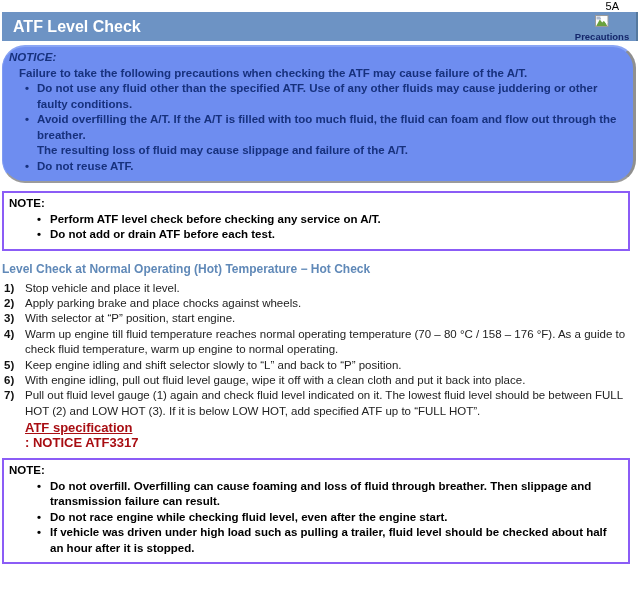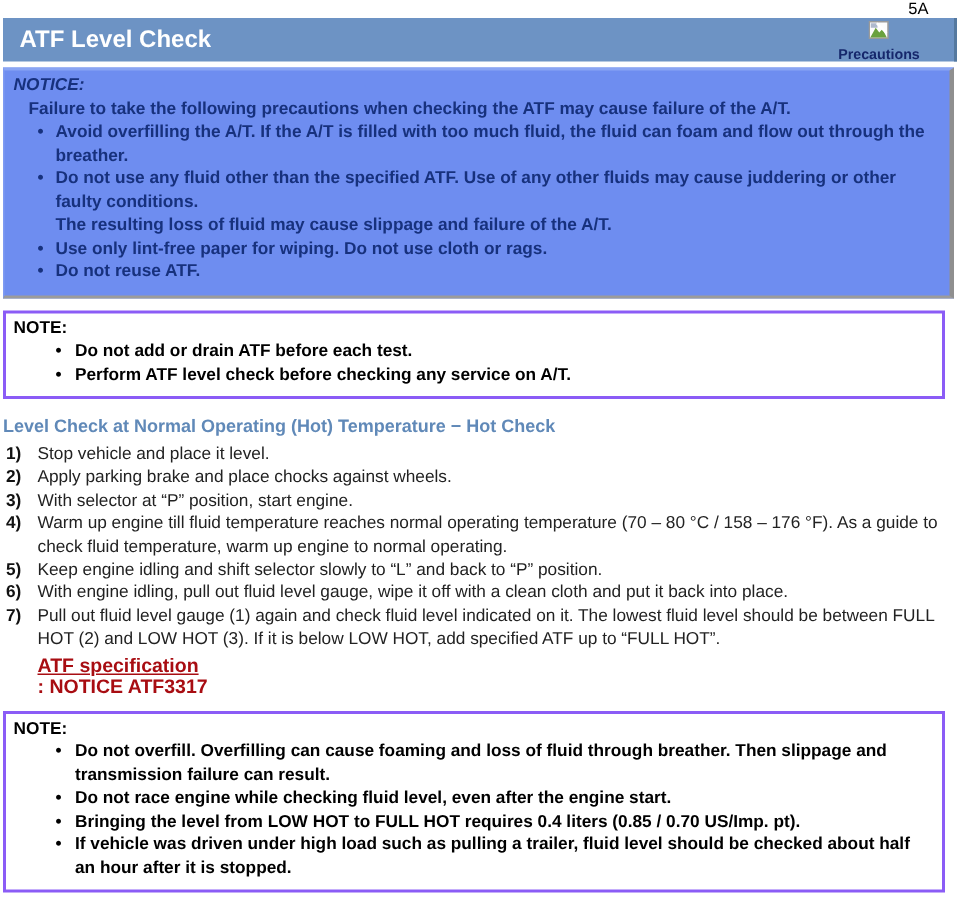--- a/index.html
+++ b/index.html
@@ -3,25 +3,25 @@
 <meta charset="utf-8">
 <style>
   * { margin:0; padding:0; box-sizing:border-box; }
   html,body { background:#fff; }
   body { width:640px; height:603px; font-family:"Liberation Sans","DejaVu Sans",sans-serif; position:relative; overflow:hidden; }
 
   .page-code { position:absolute; top:0px; right:21px; font-size:11px; font-weight:normal; color:#000; }
 
   .header-bar { margin:12px 2px 0 2px; height:29px; background:#6d93c4; position:relative; border-right:2px solid #55799f; }
   .header-title { font-size:16px; font-weight:bold; color:#ffffff; line-height:29px; padding-left:11px; }
-  .precautions { position:absolute; right:19px; top:1px; width:62px; text-align:center; cursor:pointer; }
+  .precautions { position:absolute; right:3px; top:1px; width:62px; text-align:center; cursor:pointer; }
   .precautions .icon { display:inline-block; height:13px; }
   .precautions-label { display:block; font-size:9.5px; font-weight:bold; color:#15276b; line-height:11px; }
 
-  .notice { margin:4px 4px 0 2px; background:#6e8df0; border-top:2px solid #8aa5f4; border-left:1px solid #7f9bf2; border-right:3px solid #8f8f8f; border-bottom:2px solid #9b9b9b; padding:3px 8px 7px 6px; color:#17317d; font-weight:bold; font-size:11.5px; line-height:15.5px; }
+  .notice { margin:4px 4px 0 2px; background:#6e8df0; border-top:2px solid #8aa5f4; border-left:1px solid #7f9bf2; border-right:3px solid #8f8f8f; border-bottom:2px solid #9b9b9b; padding:3px 8px 7px 6px; color:#17317d; font-weight:bold; font-size:11.5px; line-height:15.5px;border-radius:23px; }
   .notice-title { font-style:italic; }
   .notice-intro { margin-left:10px; }
   .n-bullet { margin-left:16px; padding-left:12px; position:relative; }
   .n-bullet::before { content:"\2022"; position:absolute; left:0; }
   .n-sub { margin-left:16px; padding-left:12px; }
 
   .note-box { margin:8px 10px 0 2px; border:2px solid #8b5cf6; background:#fff; padding:3px 8px 6px 5px; font-weight:bold; font-size:11.5px; color:#000; line-height:15.5px; }
   .nb-bullet { margin-left:28px; padding-left:13px; position:relative; }
   .nb-bullet::before { content:"\2022"; position:absolute; left:0; }
 
@@ -60,31 +60,30 @@
           <use href="#imgicon"></use>
         </svg>
     </span>
     <span class="precautions-label">Precautions</span>
   </div>
 </div>
 
 <div class="notice">
   <div class="notice-title">NOTICE:</div>
   <div class="notice-intro">Failure to take the following precautions when checking the ATF may cause failure of the A/T.</div>
+  <div class="n-bullet">Do not use any fluid other than the specified ATF. Use of any other fluids may cause juddering or other faulty conditions.</div>
   <div class="n-bullet">Avoid overfilling the A/T. If the A/T is filled with too much fluid, the fluid can foam and flow out through the breather.</div>
-  <div class="n-bullet">Do not use any fluid other than the specified ATF. Use of any other fluids may cause juddering or other faulty conditions.</div>
   <div class="n-sub">The resulting loss of fluid may cause slippage and failure of the A/T.</div>
-  <div class="n-bullet">Use only lint-free paper for wiping. Do not use cloth or rags.</div>
   <div class="n-bullet">Do not reuse ATF.</div>
 </div>
 
 <div class="note-box">
   <div>NOTE:</div>
+  <div class="nb-bullet">Perform ATF level check before checking any service on A/T.</div>
   <div class="nb-bullet">Do not add or drain ATF before each test.</div>
-  <div class="nb-bullet">Perform ATF level check before checking any service on A/T.</div>
 </div>
 
 <div class="section-heading">Level Check at Normal Operating (Hot) Temperature − Hot Check</div>
 
 <div class="steps">
   <div class="step">
     <span class="step-num">1)</span>
     <span class="step-text">Stop vehicle and place it level.</span>
   </div>
   <div class="step">
@@ -115,15 +114,14 @@
 
 <div class="spec">
   <div class="spec-label">ATF specification</div>
   <div class="spec-value">: NOTICE ATF3317</div>
 </div>
 
 <div class="note-box">
   <div>NOTE:</div>
   <div class="nb-bullet">Do not overfill. Overfilling can cause foaming and loss of fluid through breather. Then slippage and transmission failure can result.</div>
   <div class="nb-bullet">Do not race engine while checking fluid level, even after the engine start.</div>
-  <div class="nb-bullet">Bringing the level from LOW HOT to FULL HOT requires 0.4 liters (0.85 / 0.70 US/Imp. pt).</div>
   <div class="nb-bullet">If vehicle was driven under high load such as pulling a trailer, fluid level should be checked about half an hour after it is stopped.</div>
 </div>
 
 </body></html>

